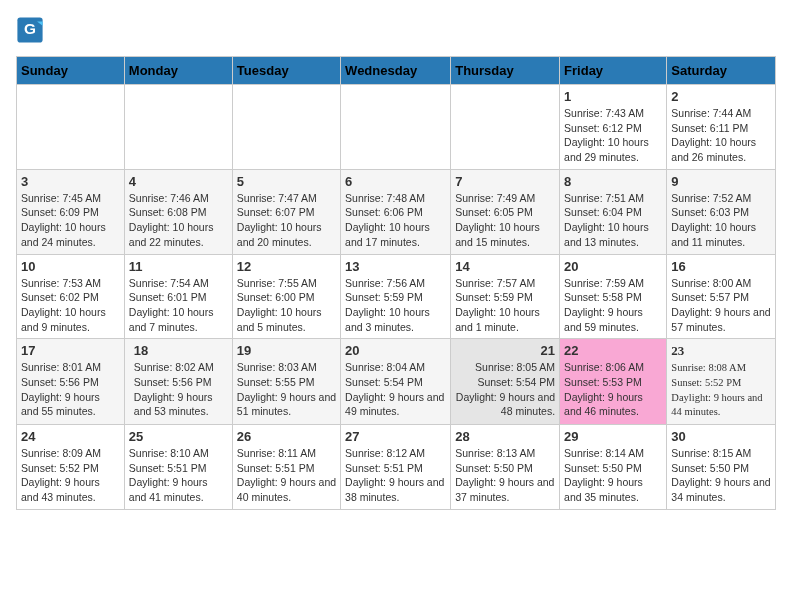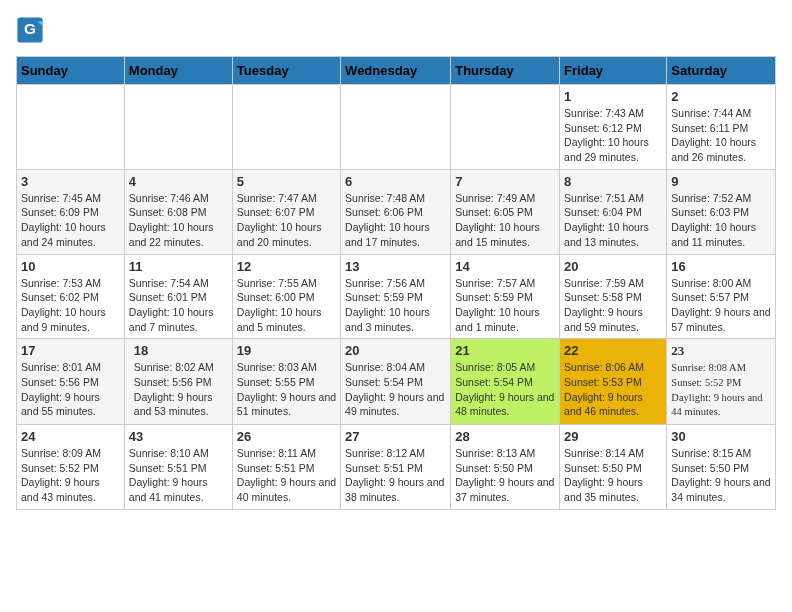--- a/index.html
+++ b/index.html
@@ -199,40 +199,40 @@
           <div class="day-info">Sunrise: 8:02 AM<br>Sunset: 5:56 PM<br>Daylight: 9 hours and 53 minutes.</div>
         </td>
         <td style="background: rgb(245, 245, 245);">
           <span class="day-number">19</span>
           <div class="day-info">Sunrise: 8:03 AM<br>Sunset: 5:55 PM<br>Daylight: 9 hours and 51 minutes.</div>
         </td>
         <td style="background: rgb(245, 245, 245);">
           <span class="day-number">20</span>
           <div class="day-info">Sunrise: 8:04 AM<br>Sunset: 5:54 PM<br>Daylight: 9 hours and 49 minutes.</div>
         </td>
-        <td style="background: #bef264;">
+        <td style="background: #e5e5e5; text-align: right;">
           <span class="day-number">21</span>
           <div class="day-info">Sunrise: 8:05 AM<br>Sunset: 5:54 PM<br>Daylight: 9 hours and 48 minutes.</div>
         </td>
-        <td style="background: #eab308;">
+        <td style="background: #f9a8d4;">
           <span class="day-number">22</span>
           <div class="day-info">Sunrise: 8:06 AM<br>Sunset: 5:53 PM<br>Daylight: 9 hours and 46 minutes.</div>
         </td>
         <td style="background: rgb(245, 245, 245); font-family: Liberation Serif, serif;">
           <span class="day-number">23</span>
           <div class="day-info">Sunrise: 8:08 AM<br>Sunset: 5:52 PM<br>Daylight: 9 hours and 44 minutes.</div>
         </td>
       </tr>
       <tr>
         <td>
           <span class="day-number">24</span>
           <div class="day-info">Sunrise: 8:09 AM<br>Sunset: 5:52 PM<br>Daylight: 9 hours and 43 minutes.</div>
         </td>
         <td>
-          <span class="day-number">43</span>
+          <span class="day-number">25</span>
           <div class="day-info">Sunrise: 8:10 AM<br>Sunset: 5:51 PM<br>Daylight: 9 hours and 41 minutes.</div>
         </td>
         <td>
           <span class="day-number">26</span>
           <div class="day-info">Sunrise: 8:11 AM<br>Sunset: 5:51 PM<br>Daylight: 9 hours and 40 minutes.</div>
         </td>
         <td>
           <span class="day-number">27</span>
           <div class="day-info">Sunrise: 8:12 AM<br>Sunset: 5:51 PM<br>Daylight: 9 hours and 38 minutes.</div>
         </td>

